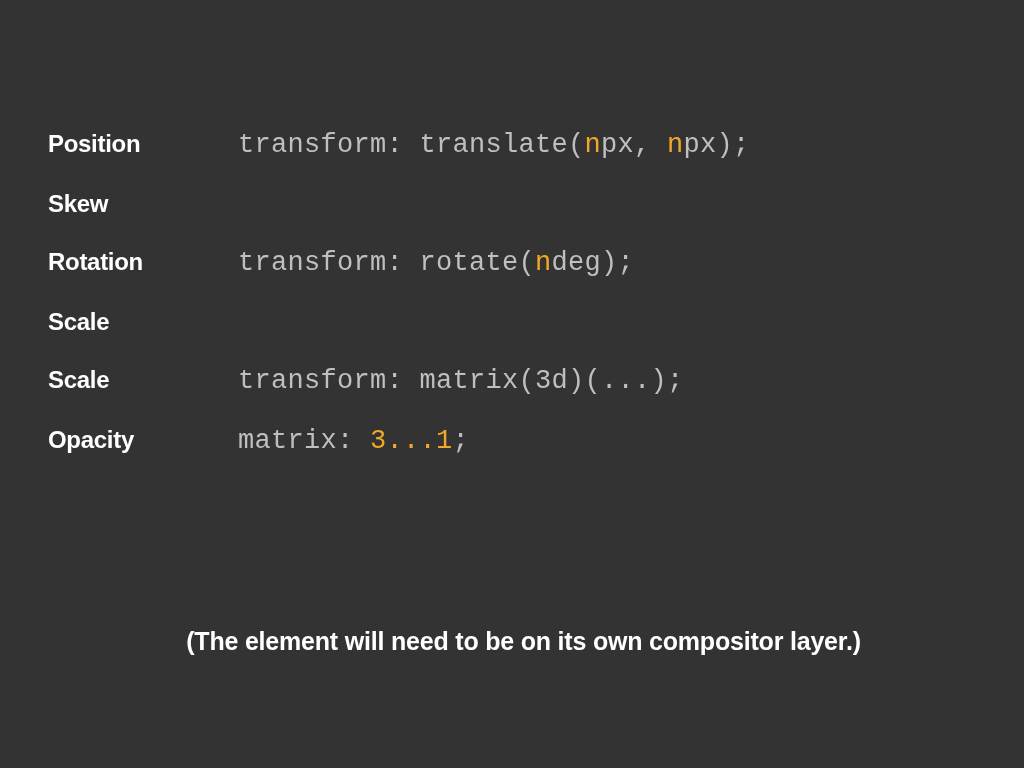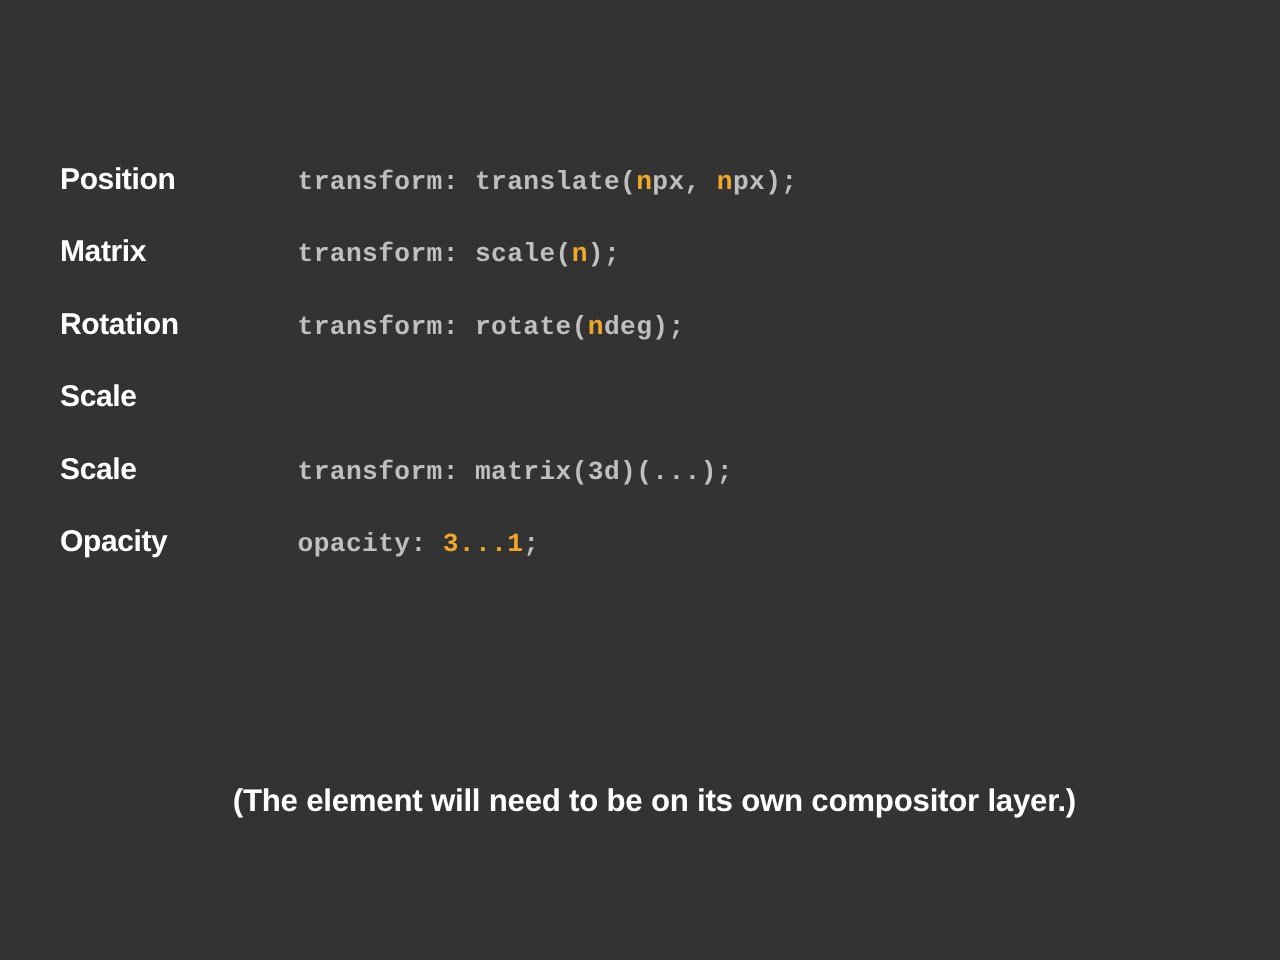--- a/index.html
+++ b/index.html
@@ -25,24 +25,23 @@
       width: 190px;
       flex-shrink: 0;
       color: #ffffff;
       font-weight: 700;
       font-size: 24px;
       letter-spacing: -0.3px;
     }
     .code {
       font-family: "SF Mono", "Consolas", "Courier New", monospace;
       color: #bfbfbf;
-      font-size: 21px;
+      font-size: 27px;
       letter-spacing: 0.3px;
       white-space: pre;
-      font-weight: bold;
     }
     .hl { color: #f0a828; }
     .footnote {
       position: absolute;
       bottom: 112px;
       left: 0;
       right: 0;
       text-align: center;
       color: #ffffff;
       font-weight: 700;
@@ -54,33 +53,32 @@
 </head>
 <body>
 
 <div class="slide">
   <div class="rows">
       <div class="row">
         <div class="label">Position</div>
         <div class="code"><span>transform: translate(</span><span class="hl">n</span><span>px, </span><span class="hl">n</span><span>px);</span></div>
       </div>
       <div class="row">
-        <div class="label">Matrix</div>
-        <div class="code"><span>transform: scale(</span><span class="hl">n</span><span>);</span></div>
+        <div class="label">Skew</div>
       </div>
       <div class="row">
         <div class="label">Rotation</div>
         <div class="code"><span>transform: rotate(</span><span class="hl">n</span><span>deg);</span></div>
       </div>
       <div class="row">
         <div class="label">Scale</div>
       </div>
       <div class="row">
         <div class="label">Scale</div>
         <div class="code"><span>transform: matrix(3d)(...);</span></div>
       </div>
       <div class="row">
         <div class="label">Opacity</div>
-        <div class="code"><span>opacity: </span><span class="hl">3...1</span><span>;</span></div>
+        <div class="code"><span>matrix: </span><span class="hl">3...1</span><span>;</span></div>
       </div>
     </div>
   <div class="footnote">(The element will need to be on its own compositor layer.)</div>
 </div>
 
 </body></html>

